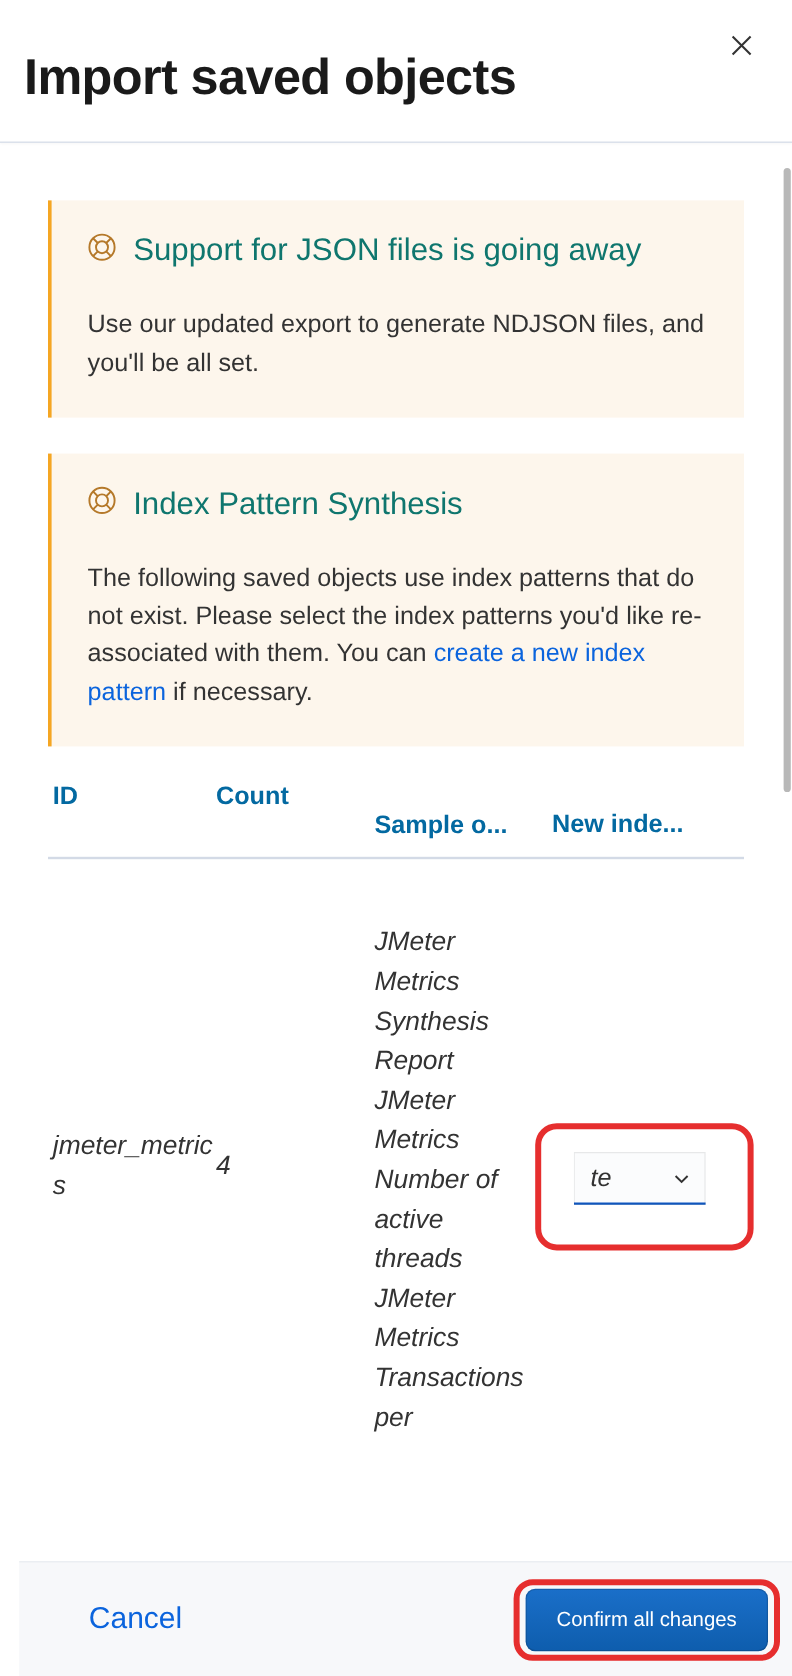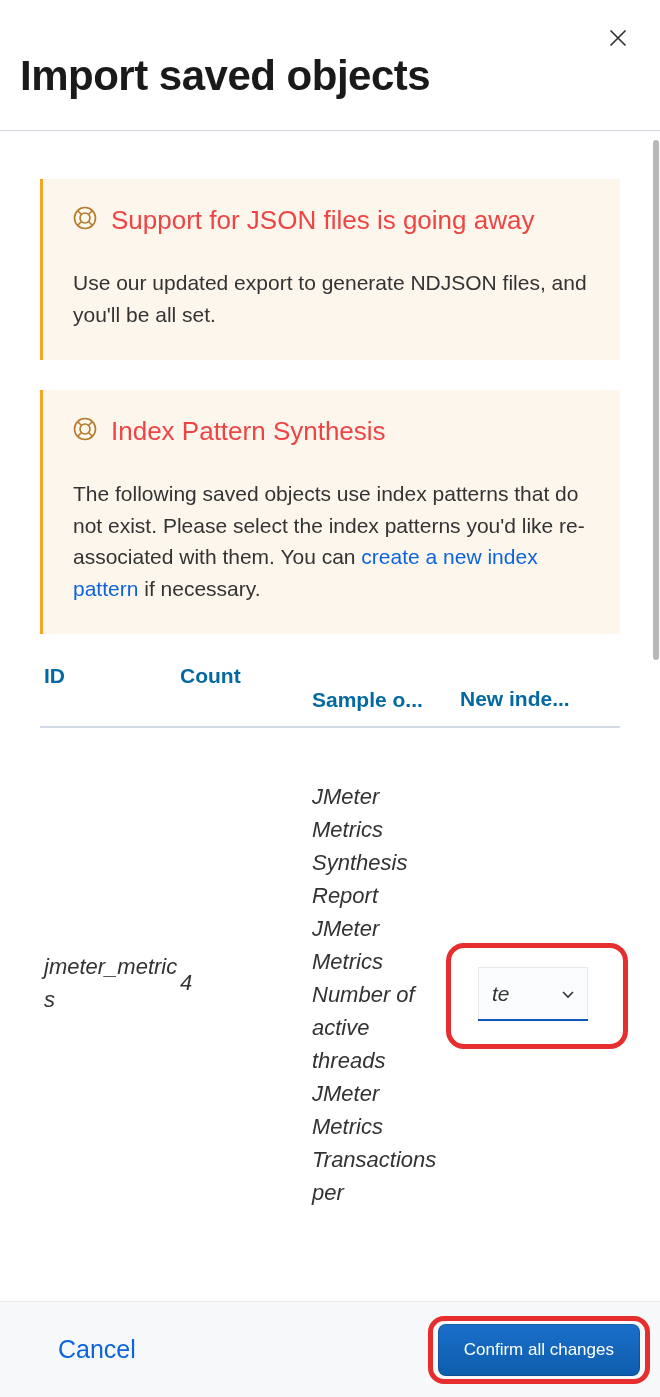--- a/index.html
+++ b/index.html
@@ -9,21 +9,21 @@
     }
     body {
       font-family: -apple-system, BlinkMacSystemFont, 'Segoe UI', Helvetica, Arial, sans-serif;
       background: #fff;
       width: 660px;
       height: 1397px;
       position: relative;
       overflow: hidden;
     }
     .header {
-      padding: 52px 20px 30px 20px;
+      padding: 40px 20px 30px 20px;
       position: relative;
     }
     .title {
       font-size: 42px;
       font-weight: 600;
       color: #1a1a1a;
       letter-spacing: -0.5px;
     }
     .close-x {
       position: absolute;
@@ -57,21 +57,21 @@
     .help-icon {
       flex-shrink: 0;
       width: 24px;
       height: 24px;
       color: #b5792a;
       margin-top: 3px;
     }
     .callout-title {
       font-size: 26px;
       font-weight: 500;
-      color: #ef4444;
+      color: #0f766e;
       line-height: 1.35;
     }
     .callout-body {
       font-size: 21px;
       color: #333;
       line-height: 1.5;
       margin-top: 29px;
     }
     .callout-body .body-text {
       display: inline;
@@ -128,42 +128,42 @@
       pointer-events: none;
     }
     .select-highlight {
       top: -24px;
       left: -14px;
       width: 182px;
       height: 106px;
     }
     .select-box {
       width: 110px;
-      height: 54px;
+      height: 44px;
       background: #fbfcfd;
       border: none;
       box-shadow: inset 0 0 0 1px rgba(0,0,0,0.08), inset 0 -2px 0 0 #1159c4;
       display: flex;
       align-items: center;
       justify-content: space-between;
       padding: 0 12px 0 14px;
       font-size: 21px;
       color: #333;
       cursor: pointer;
       margin-left: 18px;
     }
     .chevron {
       width: 16px;
       height: 16px;
       color: #333;
     }
     .footer {
       position: absolute;
       bottom: 0;
-      left: 0;
+      left: 16px;
       right: 0;
       height: 96px;
       background: #f7f8fa;
       border-top: 1px solid #e8ecef;
       display: flex;
       align-items: center;
       justify-content: space-between;
       padding: 0 20px 0 58px;
     }
     .cancel-btn {

